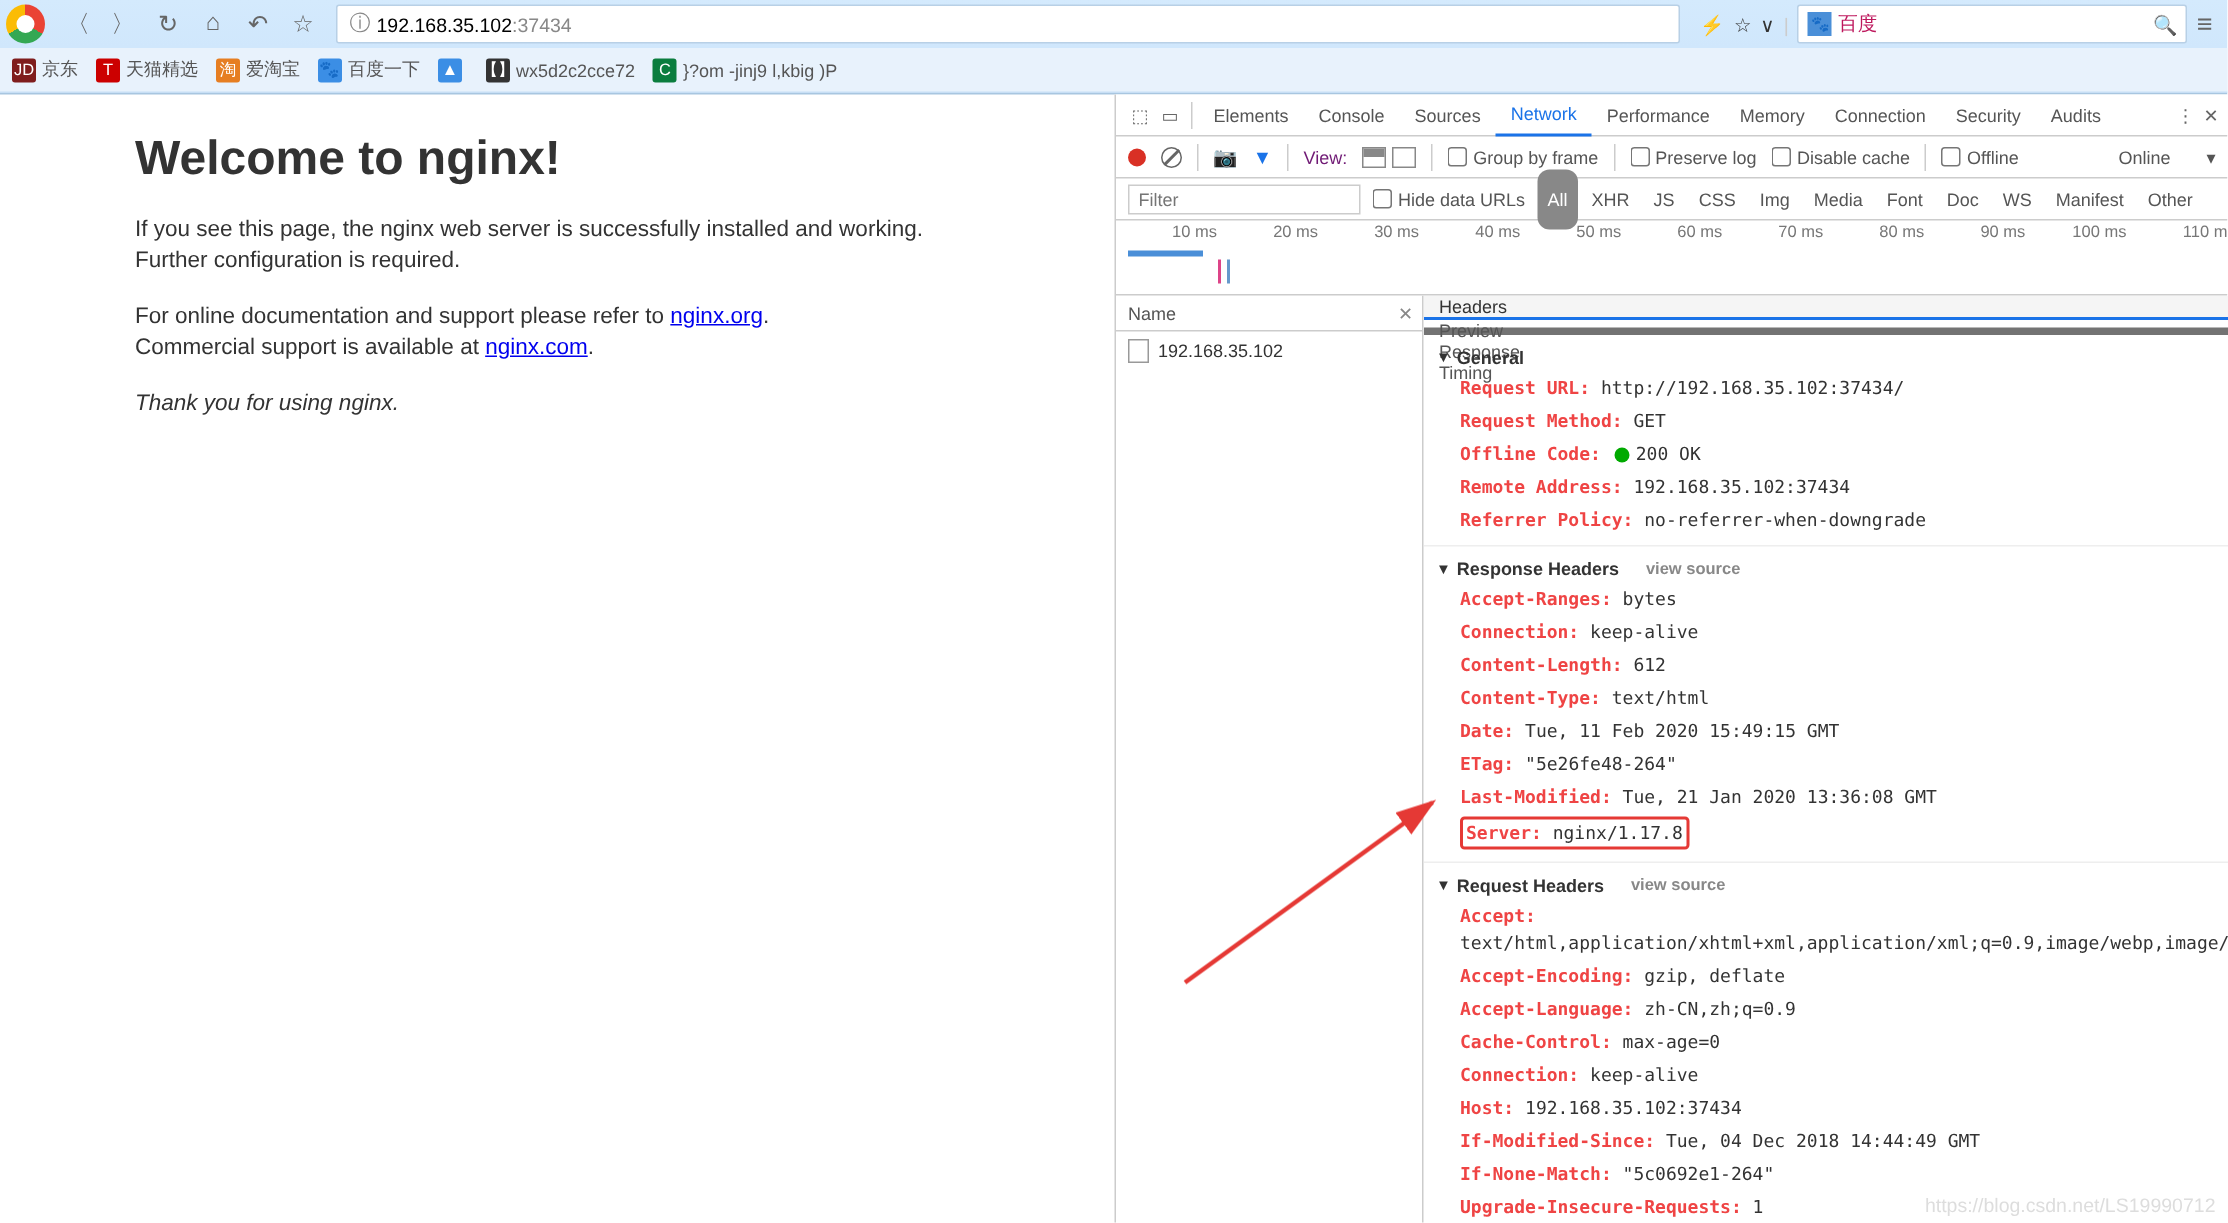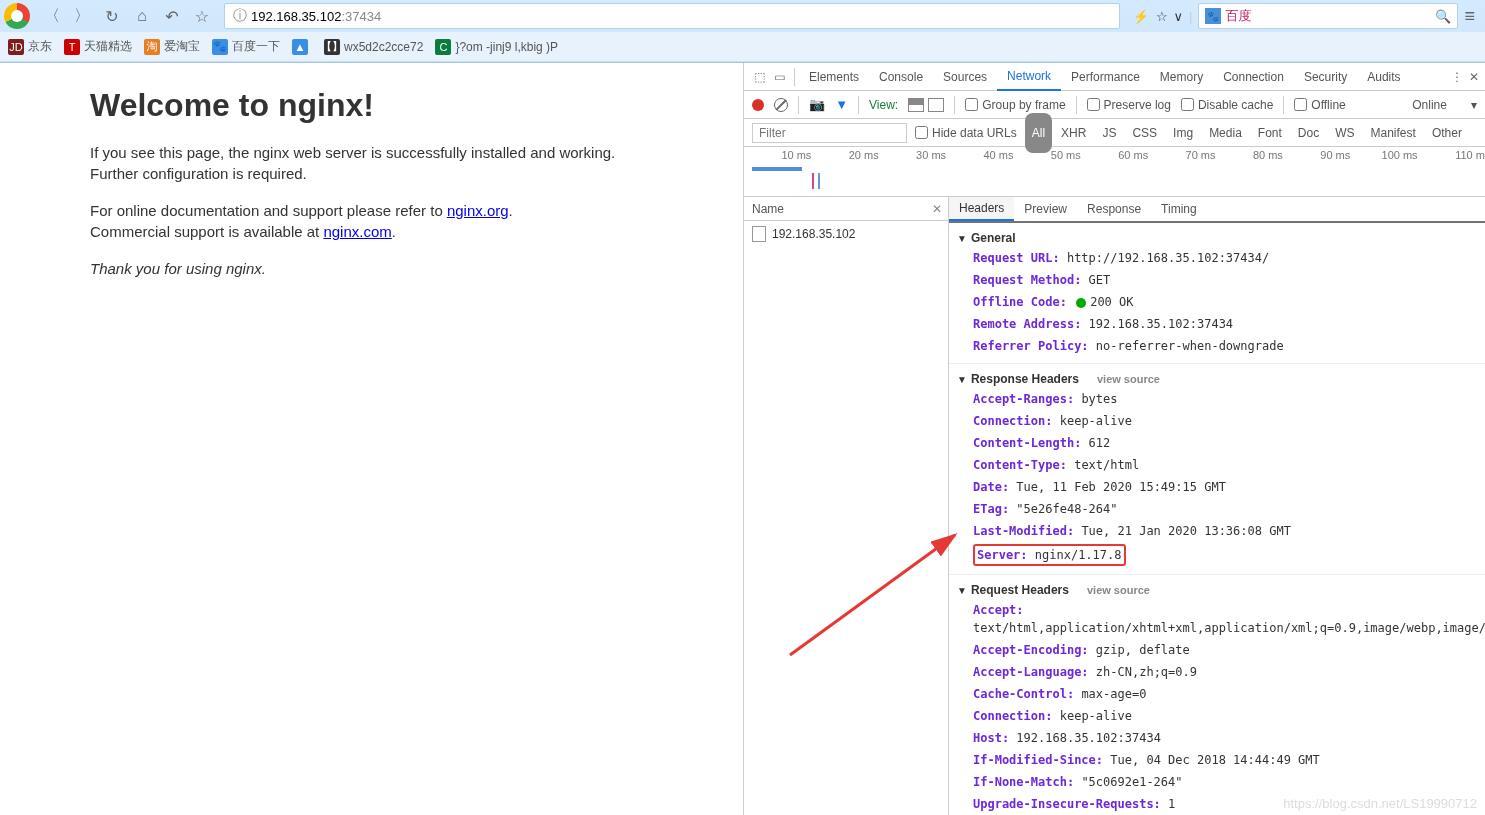--- a/index.html
+++ b/index.html
@@ -39,21 +39,21 @@
 .dt-tab.active { color: #1a73e8; border-bottom: 2px solid #1a73e8; }
 .dt-tab-icon { width: 20px; display: flex; align-items: center; justify-content: center; color: #666; }
 .dt-right { margin-left: auto; display: flex; gap: 6px; color: #666; }
 .dt-toolbar { display: flex; align-items: center; height: 28px; border-bottom: 1px solid #ccc; padding: 0 8px; gap: 10px; }
 .record-btn { width: 12px; height: 12px; border-radius: 50%; background: #d93025; }
 .clear-btn { width: 14px; height: 14px; border: 1.5px solid #666; border-radius: 50%; position: relative; }
 .clear-btn::after { content: ""; position: absolute; width: 14px; height: 1.5px; background: #666; transform: rotate(-45deg); top: 5px; left: -1px; }
 .dt-sep { width: 1px; height: 18px; background: #ccc; }
 .cam-icon { font-size: 13px; color: #333; }
 .funnel { color: #1a73e8; font-size: 13px; }
-.view-label { color: #15803d; }
+.view-label { color: #701a75; }
 .view-icons { display: flex; gap: 4px; }
 .view-icon { width: 16px; height: 14px; border: 1px solid #888; }
 .checkbox-item { display: flex; align-items: center; gap: 4px; color: #555; }
 .checkbox-item input { margin: 0; }
 .online-sel { margin-left: auto; display: flex; align-items: center; gap: 4px; color: #555; }
 .dt-filter-row { display: flex; align-items: center; height: 28px; border-bottom: 1px solid #ccc; padding: 0 8px; gap: 8px; }
 .filter-input { width: 155px; height: 20px; border: 1px solid #ccc; padding: 0 6px; font-size: 12px; }
 .filter-pill { padding: 13px 7px; border-radius: 8px; color: #555; cursor: pointer; }
 .filter-pill.active { background: #888; color: #fff; }
 .timeline { height: 50px; border-bottom: 1px solid #ccc; position: relative; padding-top: 2px; }
@@ -64,29 +64,29 @@
 .timeline-tick2 { position: absolute; left: 74px; top: 26px; width: 2px; height: 16px; background: #69c; }
 
 .dt-main { flex: 1; display: flex; overflow: hidden; }
 .req-list { width: 205px; border-right: 1px solid #ccc; }
 .req-list-header { height: 24px; border-bottom: 1px solid #ccc; padding: 0 8px; display: flex; align-items: center; color: #555; position: relative; }
 .req-list-close { position: absolute; right: 6px; color: #888; cursor: pointer; }
 .req-item { padding: 5px 8px; display: flex; align-items: center; gap: 6px; cursor: pointer; }
 .req-file-icon { width: 14px; height: 16px; border: 1px solid #999; background: #fff; }
 
 .details { flex: 1; overflow: auto; }
-.detail-tabs { display: flex; height: 26px; border-bottom: 2px solid #737373; }
+.detail-tabs { display: flex; height: 26px; border-bottom: 5px solid #737373; flex-direction: column; }
 .detail-tab { padding: 0 10px; display: flex; align-items: center; color: #555; cursor: pointer; }
 .detail-tab.active { border-bottom: 2px solid #1a73e8; color: #333; background: #f5f5f5; }
 .section { border-bottom: 1px solid #eee; padding: 6px 0; }
 .section-header { display: flex; align-items: center; padding: 2px 8px; font-weight: bold; color: #333; }
 .section-header .tri { margin-right: 4px; font-size: 10px; }
 .view-source { font-weight: bold; color: #888; margin-left: 18px; font-size: 11px; }
 .kv { padding: 2px 8px 2px 24px; font-family: Consolas, monospace; font-size: 12px; color: #555; line-height: 1.5; }
-.kv b { color: #6d28d9; font-weight: bold; }
+.kv b { color: #ef4444; font-weight: bold; }
 .kv .mono { color: #333; }
 .status-dot { display: inline-block; width: 10px; height: 10px; border-radius: 50%; background: #0a0; margin: 0 4px 0 2px; vertical-align: middle; }
 .highlight-box { border: 2px solid #e53935; border-radius: 3px; display: inline-block; padding: 0 2px; }
 
 
 .arrow-svg { position: absolute; pointer-events: none; z-index: 100; }
 .watermark { position: absolute; bottom: 4px; right: 8px; color: #ddd; font-size: 13px; font-family: Arial; }
 </style>
 </head>
 <body>

